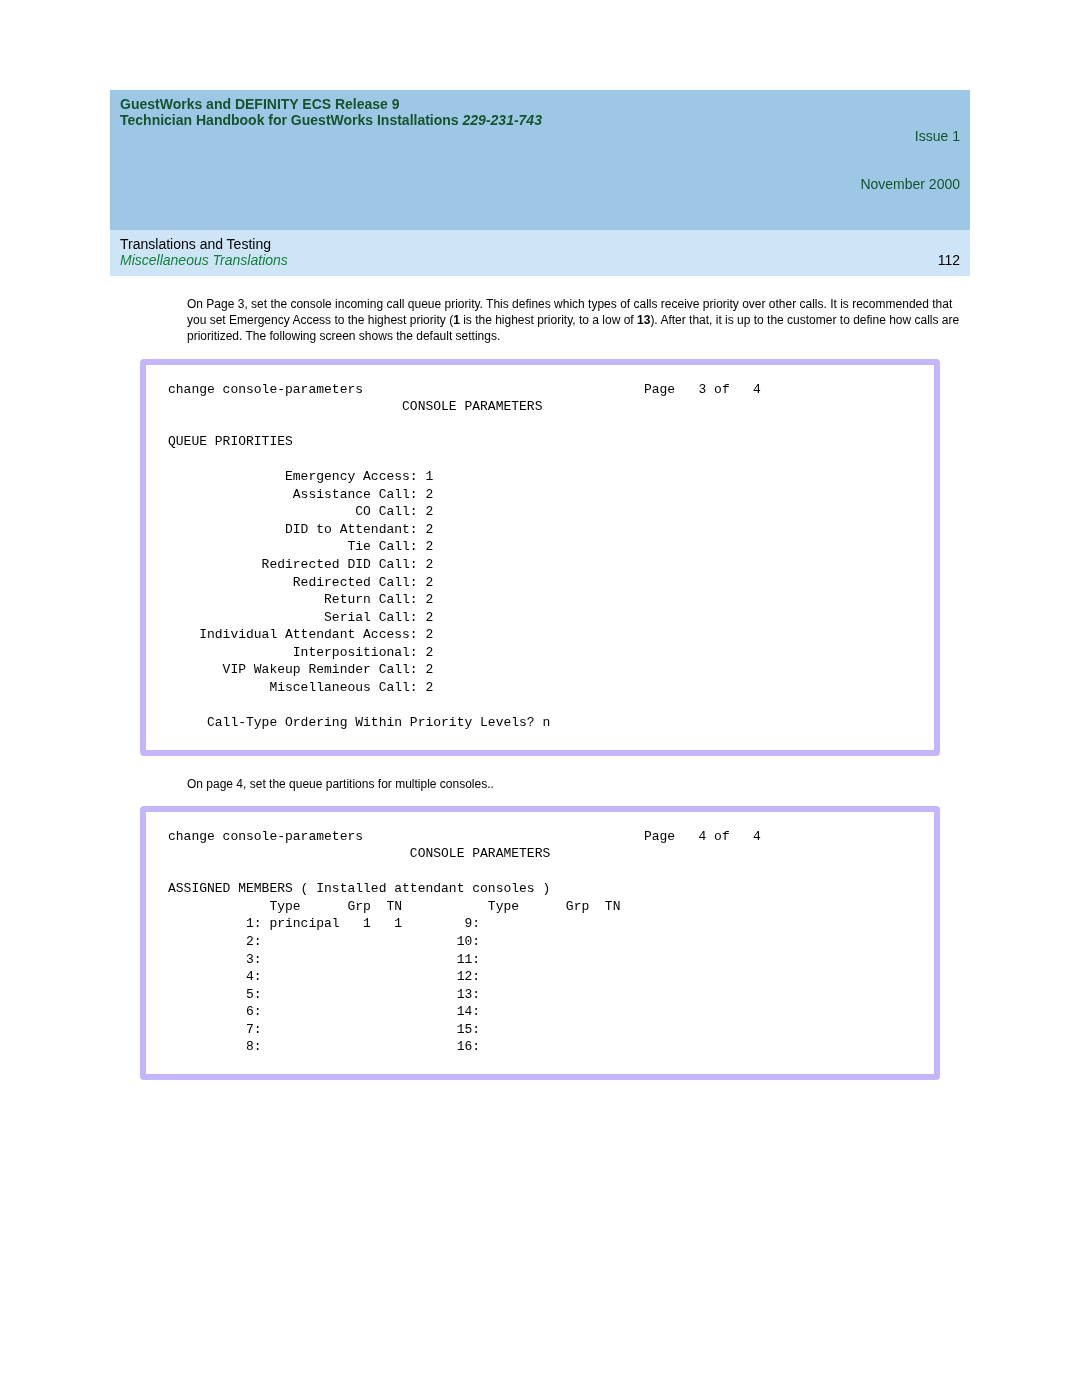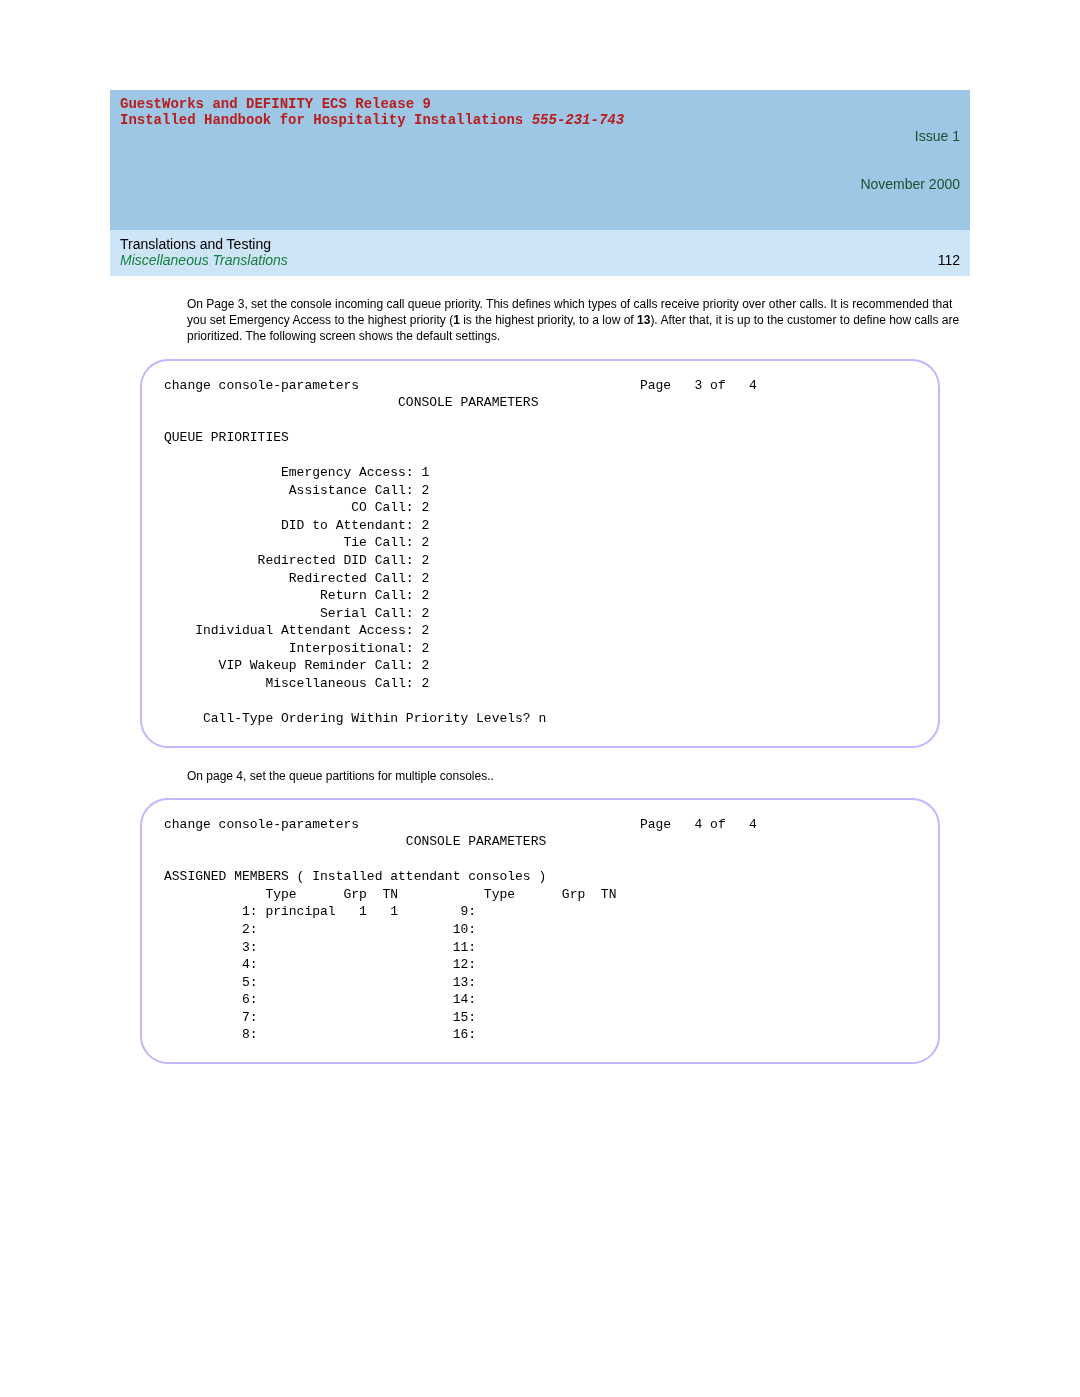--- a/index.html
+++ b/index.html
@@ -21,22 +21,21 @@
     margin: 0 110px;
   }
   .hb-dark {
     background: #9ec7e6;
     padding: 6px 10px 6px 10px;
     display: flex;
     justify-content: space-between;
   }
   .hb-dark .left {
     font-weight: bold;
-    color: #b91c1c;
-    font-family: Liberation Mono, monospace;
+    color: #14532d;
   }
   .hb-dark .left .docnum {
     font-style: italic;
   }
   .hb-dark .right {
     color: #14532d;
     text-align: right;
     white-space: pre;
   }
   .hb-light {
@@ -57,41 +56,41 @@
     align-self: flex-end;
   }
   .body-text {
     margin: 20px 110px 0 187px;
     font-size: 12px;
     line-height: 1.35;
   }
   .body-text .bold { font-weight: bold; }
   .terminal {
     margin: 14px 140px 0 140px;
-    border: 2px solid #c4b5fd;
-    border-radius: 28px;
+    border: 6px solid #c4b5fd;
+    border-radius: 4px;
     padding: 16px 22px 18px 22px;
     font-family: "Courier New", Courier, monospace;
     font-size: 13px;
     line-height: 1.35;
     white-space: pre;
     overflow: hidden;
   }
 </style>
 </head>
 <body>
 
 <div class="page">
 
   <div class="header-band">
     <div class="hb-dark">
       <div class="left">
         <div>GuestWorks and DEFINITY ECS Release 9</div>
         <div>
-          <span>Installed Handbook for Hospitality Installations  </span><span class="docnum">555-231-743</span>
+          <span>Technician Handbook for GuestWorks Installations  </span><span class="docnum">229-231-743</span>
         </div>
       </div>
       <div class="right">
         <div>Issue 1</div>
         <div>November 2000</div>
       </div>
     </div>
     <div class="hb-light">
       <div class="left">
         <div class="section">Translations and Testing</div>

